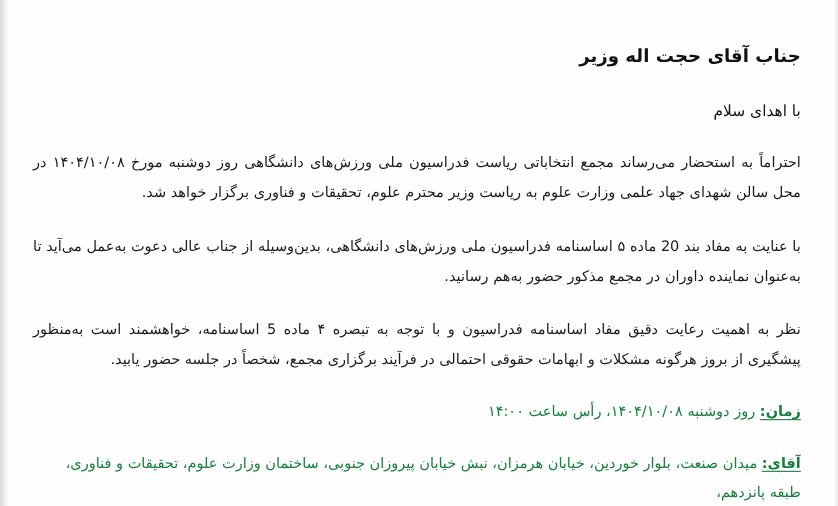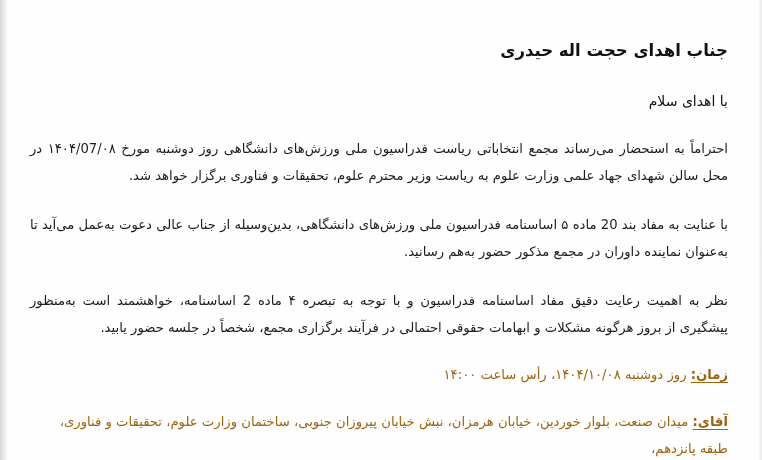--- a/index.html
+++ b/index.html
@@ -67,45 +67,45 @@
     color: #1b1b1b;
     margin: 22px 0 0 0;
   }
   .para.first { margin-top: 26px; }
 
   .kv {
     text-align: right;
     font-size: 13.2px;
     line-height: 2.05;
     margin: 20px 0 0 0;
-    color: #a16207;
+    color: #15803d;
   }
   .kv .label {
     font-weight: bold;
     text-decoration: underline;
     text-underline-offset: 3px;
   }
   .kv .value { font-weight: normal; }
 
   .kv.place { margin-top: 20px; }
 </style>
 </head>
 <body>
 
 <div class="page">
 
   <div class="salutation">
-    <div>جناب اهدای حجت اله حیدری</div>
+    <div>جناب آقای حجت اله وزیر</div>
   </div>
 
   <div class="greeting">با اهدای سلام</div>
 
-  <p class="para first">احتراماً به استحضار می‌رساند مجمع انتخاباتی ریاست فدراسیون ملی ورزش‌های دانشگاهی روز دوشنبه مورخ ۱۴۰۴/07/۰۸ در محل سالن شهدای جهاد علمی وزارت علوم به ریاست وزیر محترم علوم، تحقیقات و فناوری برگزار خواهد شد.</p>
+  <p class="para first">احتراماً به استحضار می‌رساند مجمع انتخاباتی ریاست فدراسیون ملی ورزش‌های دانشگاهی روز دوشنبه مورخ ۱۴۰۴/۱۰/۰۸ در محل سالن شهدای جهاد علمی وزارت علوم به ریاست وزیر محترم علوم، تحقیقات و فناوری برگزار خواهد شد.</p>
   <p class="para">با عنایت به مفاد بند 20 ماده ۵ اساسنامه فدراسیون ملی ورزش‌های دانشگاهی، بدین‌وسیله از جناب عالی دعوت به‌عمل می‌آید تا به‌عنوان نماینده داوران در مجمع مذکور حضور به‌هم رسانید.</p>
-  <p class="para">نظر به اهمیت رعایت دقیق مفاد اساسنامه فدراسیون و با توجه به تبصره ۴ ماده 2 اساسنامه، خواهشمند است به‌منظور پیشگیری از بروز هرگونه مشکلات و ابهامات حقوقی احتمالی در فرآیند برگزاری مجمع، شخصاً در جلسه حضور یابید.</p>
+  <p class="para">نظر به اهمیت رعایت دقیق مفاد اساسنامه فدراسیون و با توجه به تبصره ۴ ماده 5 اساسنامه، خواهشمند است به‌منظور پیشگیری از بروز هرگونه مشکلات و ابهامات حقوقی احتمالی در فرآیند برگزاری مجمع، شخصاً در جلسه حضور یابید.</p>
 
   <div class="kv">
     <span class="label">زمان:</span><span class="value"> روز دوشنبه ۱۴۰۴/۱۰/۰۸، رأس ساعت ۱۴:۰۰</span>
   </div>
 
   <div class="kv place">
     <span class="label">آقای:</span><span class="value"> میدان صنعت، بلوار خوردین، خیابان هرمزان، نبش خیابان پیروزان جنوبی، ساختمان وزارت علوم، تحقیقات و فناوری، طبقه پانزدهم،</span>
   </div>
 
 </div>

